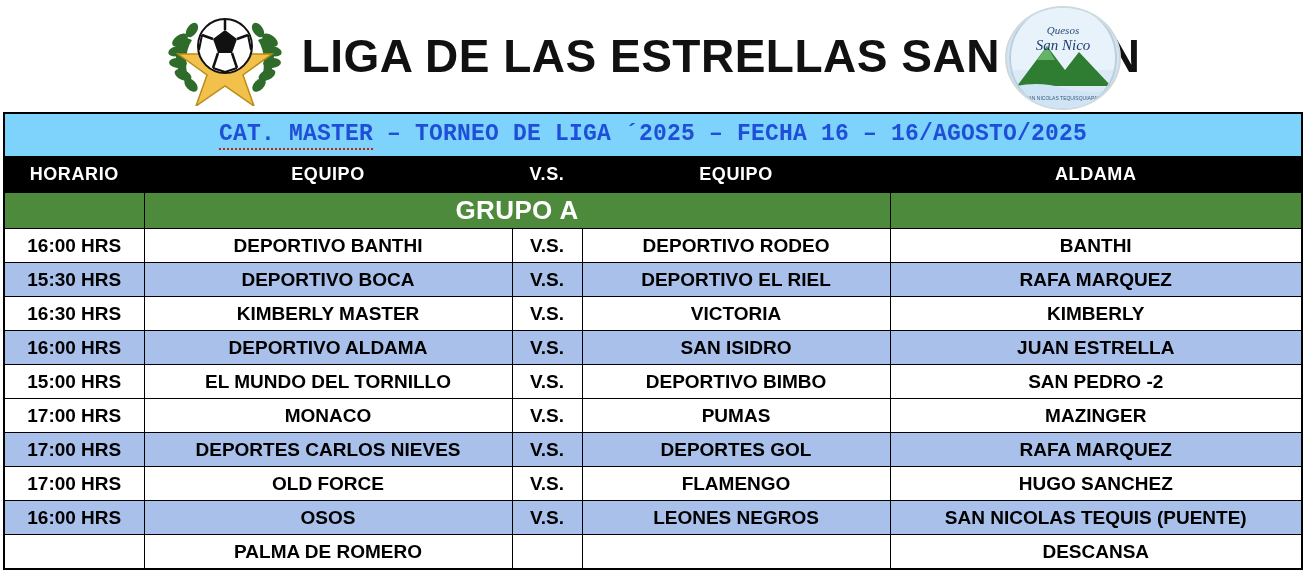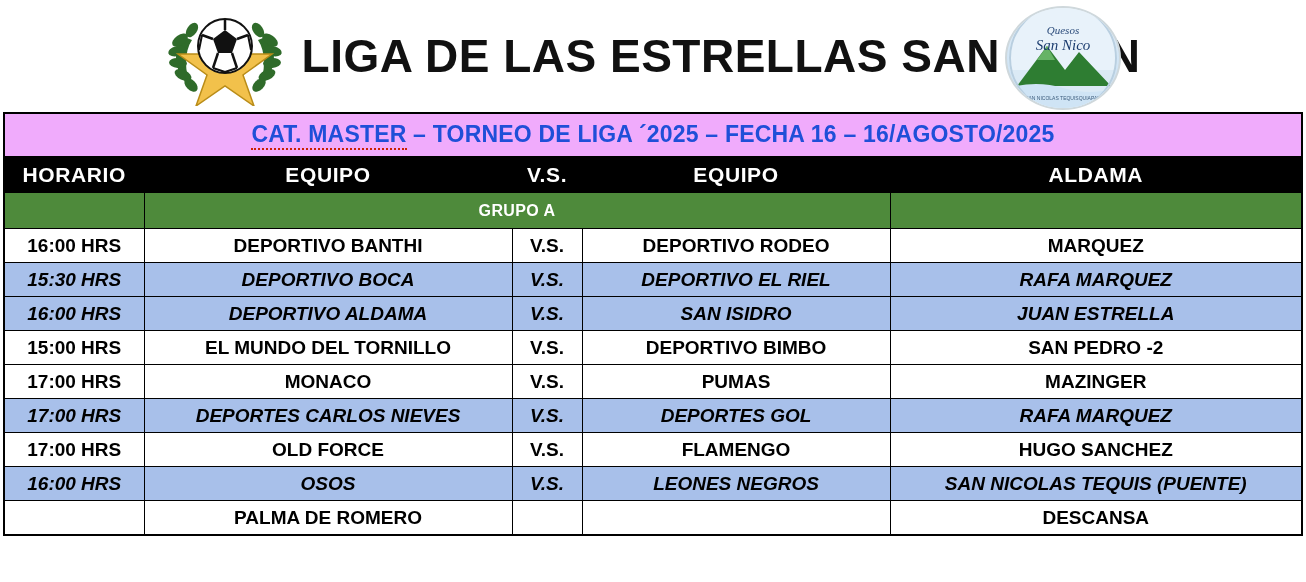--- a/index.html
+++ b/index.html
@@ -82,54 +82,54 @@
   col.c-equipo1 { width: 368px; }
   col.c-vs      { width: 70px; }
   col.c-equipo2 { width: 308px; }
   col.c-campo   { width: 412px; }
 
   tr.title-row td {
     height: 36px;
     font-size: 23px;
     color: #1f4fd8;
     letter-spacing: 0.2px;
-    background: #f0abfc;
+    background: #7dd3fc;
     padding: 2px 0 4px 0;
+    font-family: Liberation Mono, monospace;
   }
   .title-dotted {
     border-bottom: 2px dotted #cc2200;
     padding-bottom: 1px;
   }
 
   tr.head-row td {
     height: 33px;
     background: #000000;
     color: #ffffff;
-    font-size: 21px;
+    font-size: 18px;
     letter-spacing: 0.6px;
   }
 
   tr.group-row td {
     height: 33px;
     background: #4e8a3b;
     color: #ffffff;
-    font-size: 16px;
+    font-size: 26px;
     letter-spacing: 0.4px;
   }
   tr.group-row td.blank { background: #4e8a3b; }
 
   tr.data-row td {
     height: 31px;
     font-size: 19px;
     color: #000000;
     background: #ffffff;
   }
   tr.data-row.alt td {
     background: #a8c0ea;
-    font-style: italic;
   }
   td.empty-cell { background: #ffffff; }
 </style>
 </head>
 <body>
 
 <div class="page">
 
   <div class="header">
     <div class="header-inner">
@@ -219,31 +219,38 @@
         <td class="blank"></td>
         <td colspan="3">GRUPO A</td>
         <td class="blank"></td>
       </tr>
 
       <tr class="data-row">
         <td>16:00 HRS</td>
         <td>DEPORTIVO BANTHI</td>
         <td>V.S.</td>
         <td>DEPORTIVO RODEO</td>
-        <td>MARQUEZ</td>
+        <td>BANTHI</td>
       </tr>
 
       <tr class="data-row alt">
         <td>15:30 HRS</td>
         <td>DEPORTIVO BOCA</td>
         <td>V.S.</td>
         <td>DEPORTIVO EL RIEL</td>
         <td>RAFA MARQUEZ</td>
       </tr>
 
+      <tr class="data-row">
+        <td>16:30 HRS</td>
+        <td>KIMBERLY MASTER</td>
+        <td>V.S.</td>
+        <td>VICTORIA</td>
+        <td>KIMBERLY</td>
+      </tr>
 
       <tr class="data-row alt">
         <td>16:00 HRS</td>
         <td>DEPORTIVO ALDAMA</td>
         <td>V.S.</td>
         <td>SAN ISIDRO</td>
         <td>JUAN ESTRELLA</td>
       </tr>
 
       <tr class="data-row">

